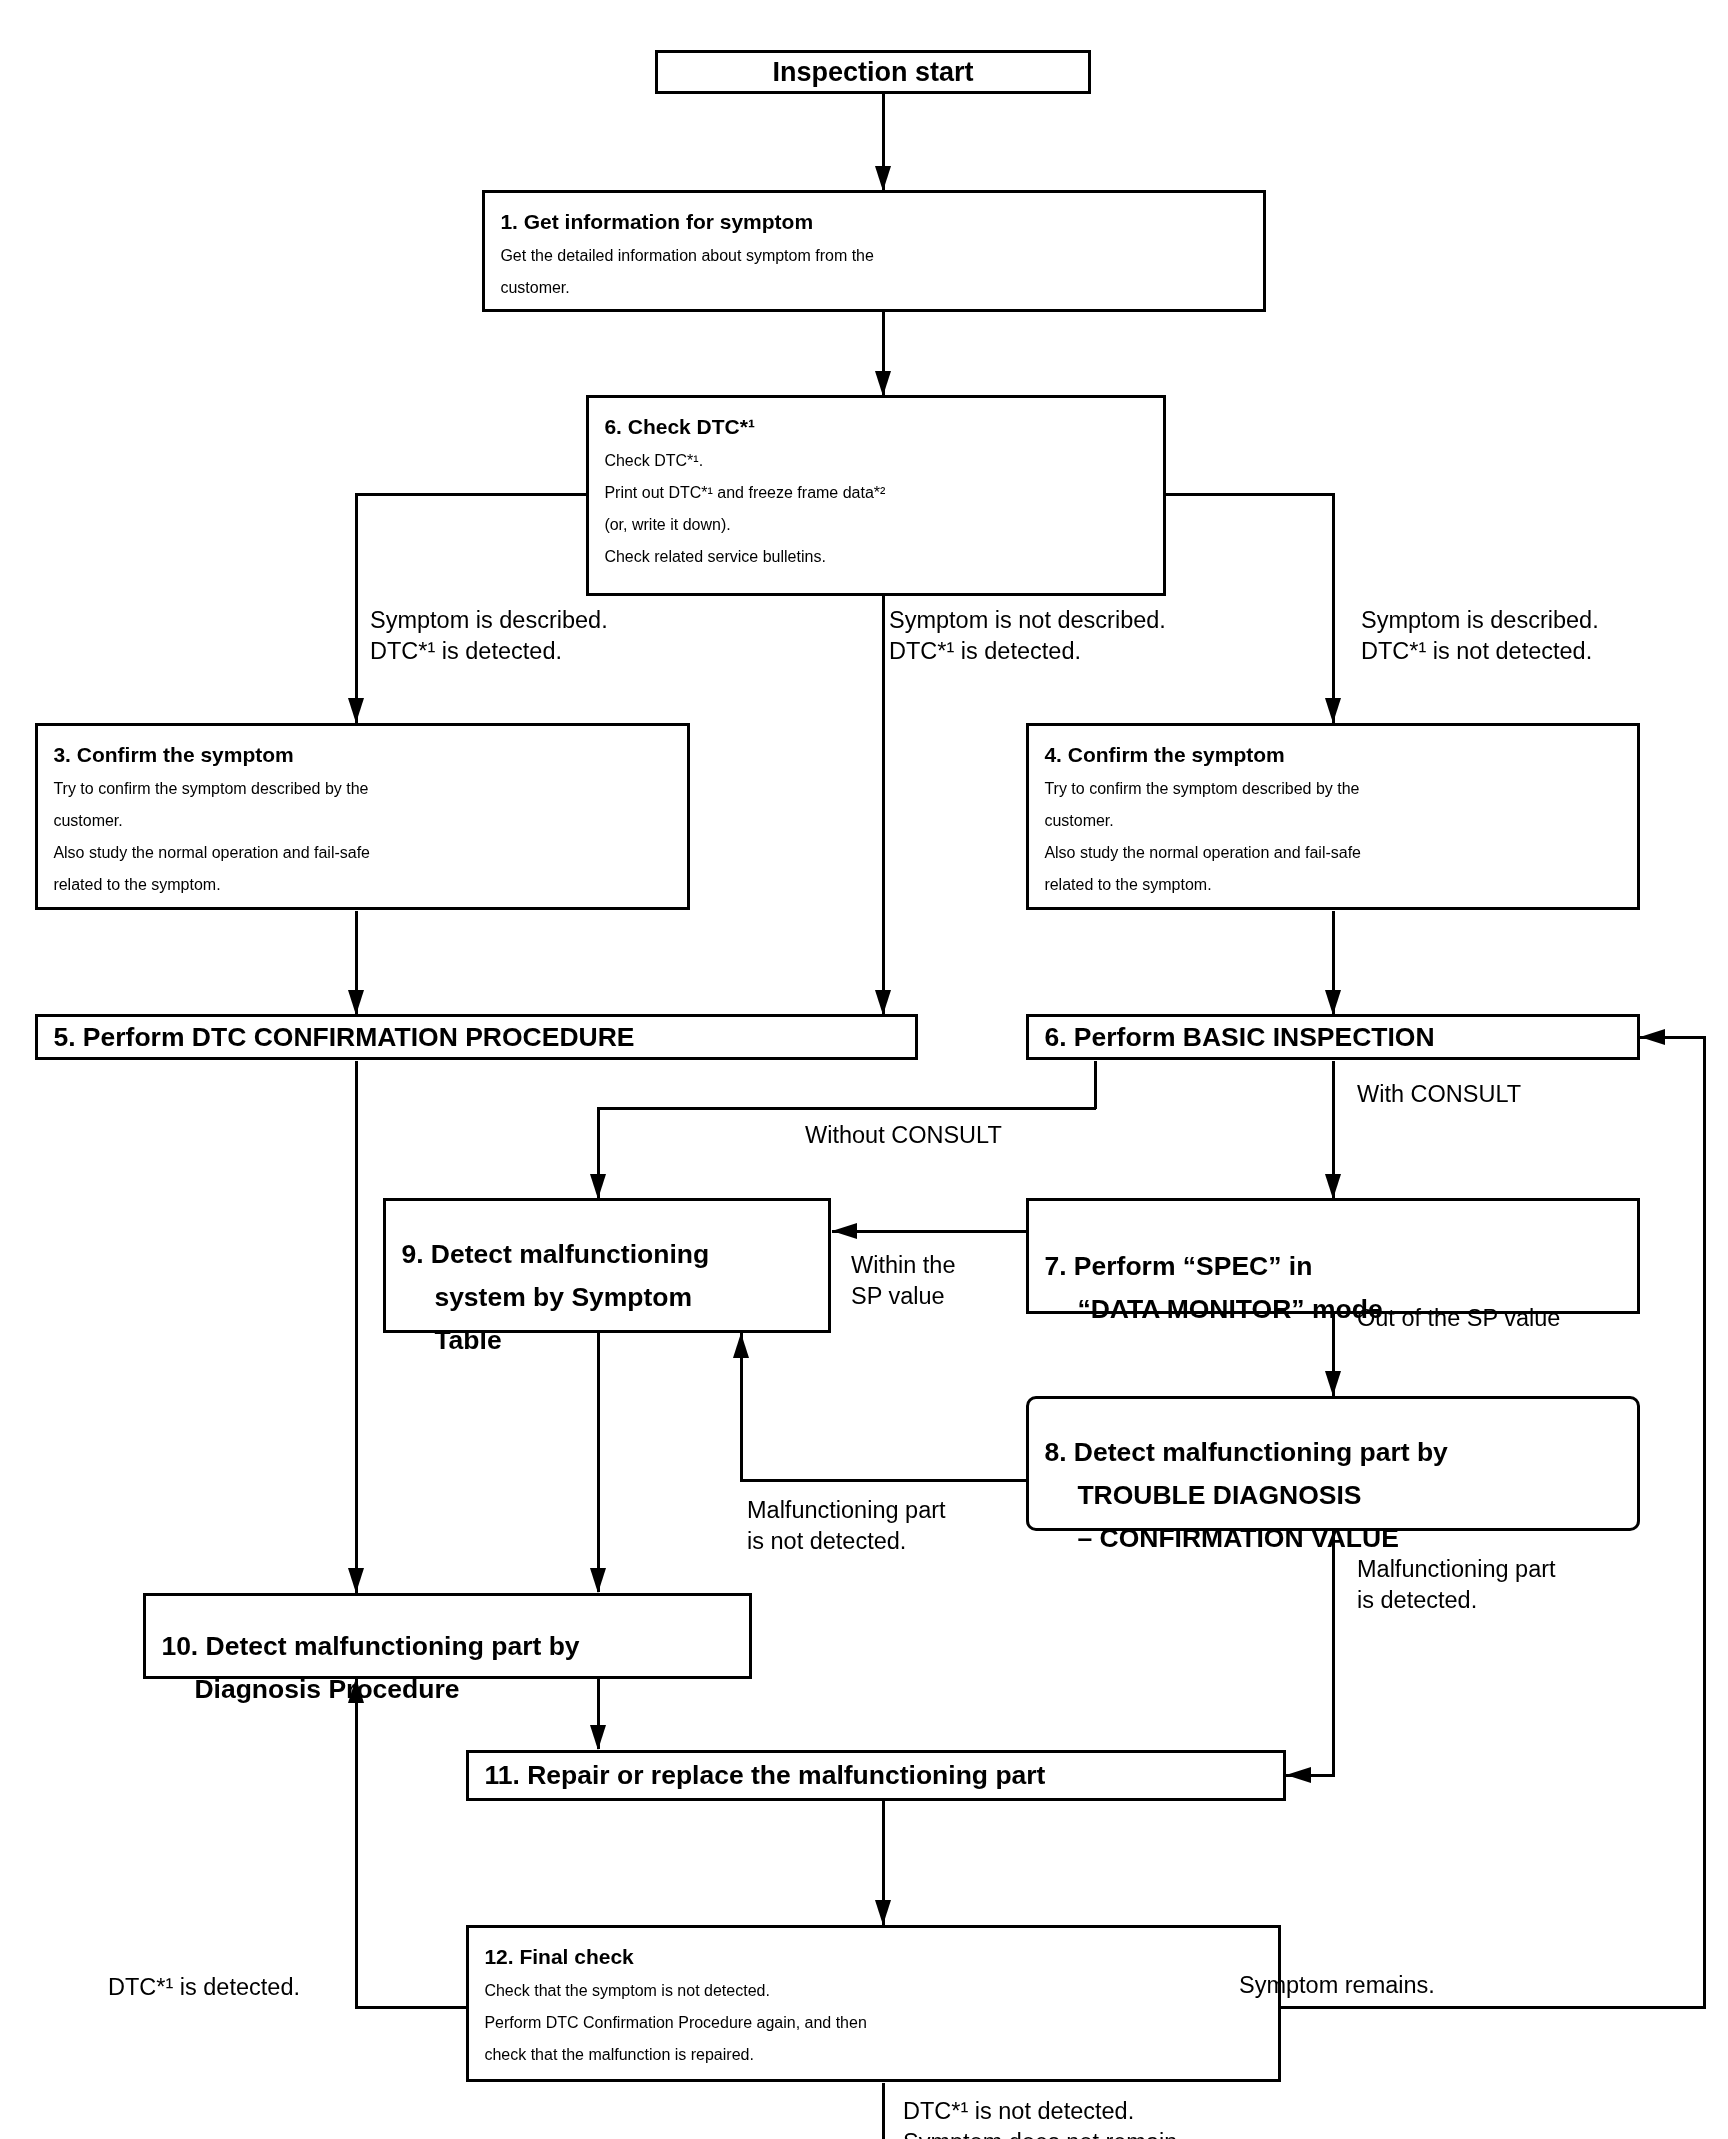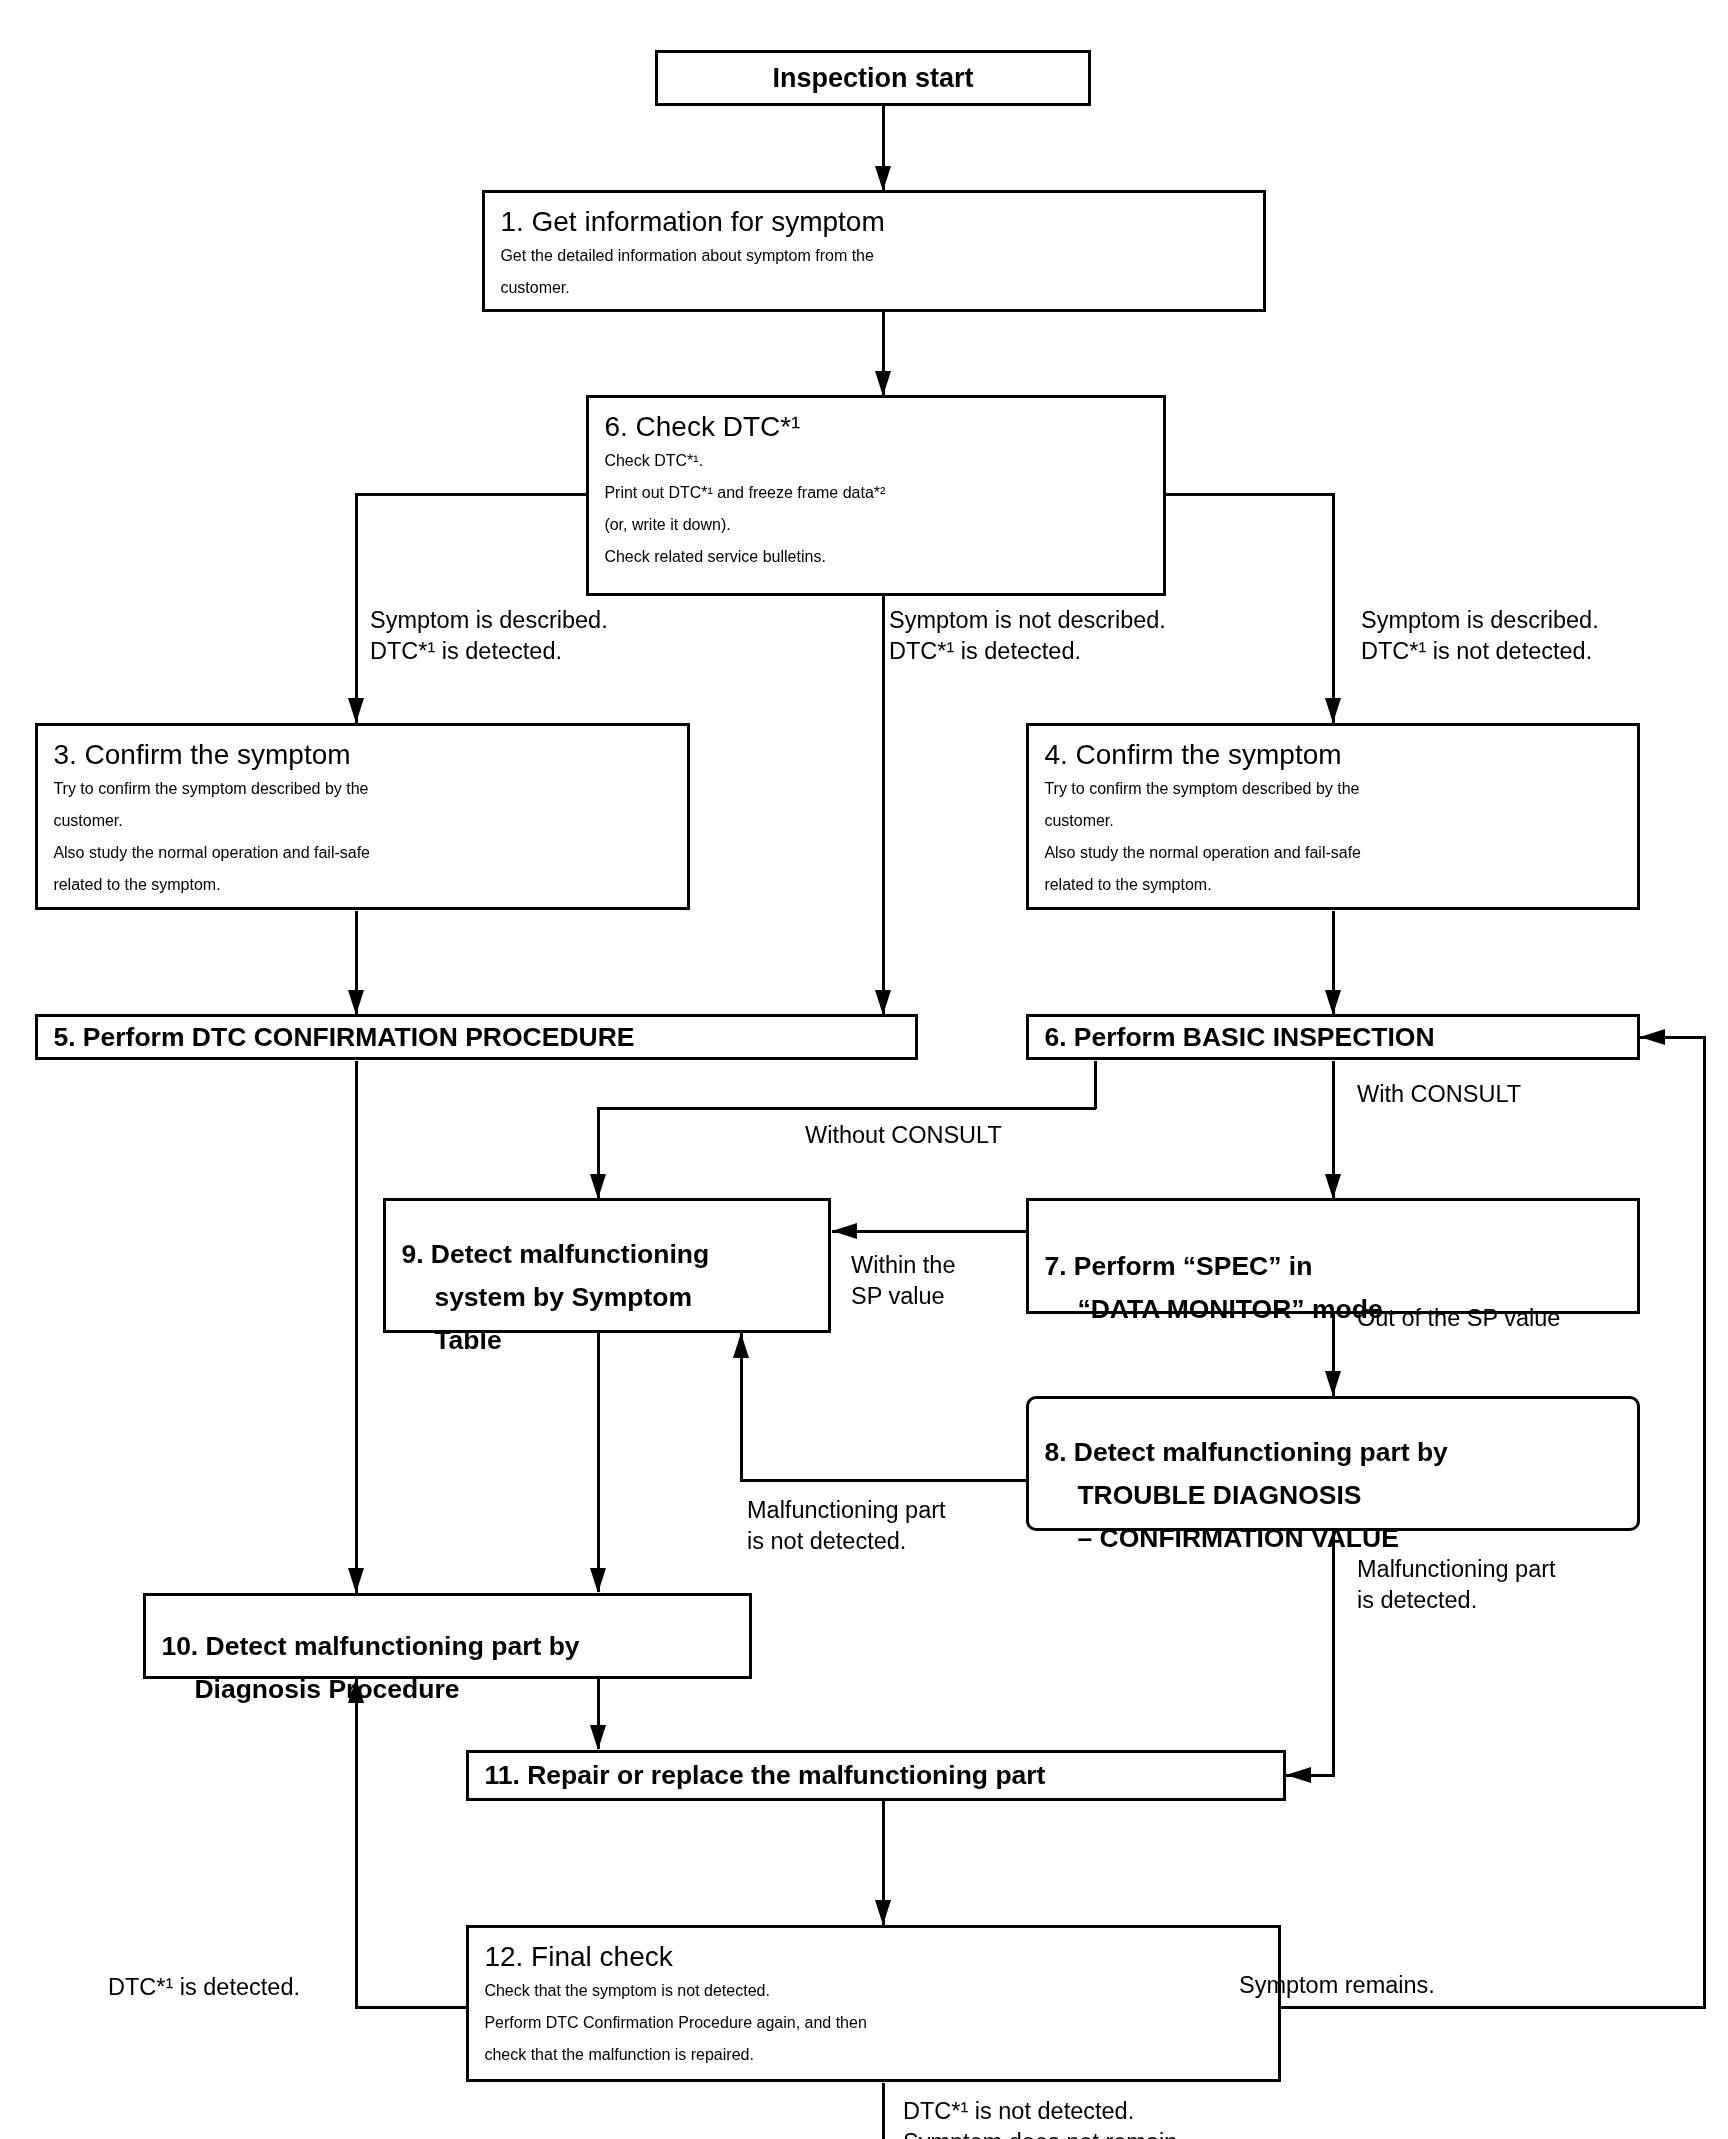--- a/index.html
+++ b/index.html
@@ -1,20 +1,20 @@
 <!DOCTYPE html>
 <html style="font-size:6.8px"><head>
 <meta charset="utf-8">
 <style>
   html,body{margin:0;padding:0;background:#ffffff;}
   .canvas{position:relative;width:1729px;height:2342px;background:#ffffff;
           font-family:"Liberation Sans", sans-serif;color:#000;overflow:hidden;}
   .node{position:absolute;background:#ffffff;border:3.9px solid #000;box-sizing:border-box;}
   .pad{padding:10.3px 15.4px;}
-  .title{font-weight:normal;font-size:28px;line-height:37px;white-space:nowrap;}
+  .title{font-weight:bold;font-size:21px;line-height:37px;white-space:nowrap;}
   .body div{font-size:16px;line-height:32px;white-space:nowrap;}
   .tl{display:flex;flex-direction:column;justify-content:center;height:100%;
       padding:0 15.4px;box-sizing:border-box;margin-top:32px;}
   .tl div{font-weight:bold;font-size:26.5px;line-height:43px;white-space:nowrap;}
   .tl .cont{padding-left:33px;}
   .one{display:flex;align-items:center;padding:0 15.4px;box-sizing:border-box;
        font-weight:bold;font-size:26.5px;white-space:nowrap;}
   .cap{display:flex;align-items:center;justify-content:center;
        font-weight:bold;font-size:27px;white-space:nowrap;}
   .ln{position:absolute;background:#000;}
@@ -75,21 +75,21 @@
   <div class="arrD" style="left:590px;top:1568px;"></div>
   <div class="arrD" style="left:590px;top:1725px;"></div>
   <div class="arrD" style="left:875px;top:1900px;"></div>
 
   <div class="arrU" style="left:733px;top:1333px;"></div>
   <div class="arrU" style="left:348px;top:1678px;"></div>
   <div class="arrL" style="left:832px;top:1223px;"></div>
   <div class="arrL" style="left:1286px;top:1767px;"></div>
   <div class="arrL" style="left:1640px;top:1029px;"></div>
 
-  <div class="node cap" style="left:655px;top:50px;width:436px;height:56px;">
+  <div class="node cap" style="left:655px;top:50px;width:436px;height:44px;">
     <span>Inspection start</span>
   </div>
 
   <div class="node" style="left:482px;top:190px;width:784px;height:122px;">
     <div class="pad">
       <div class="title">1. Get information for symptom</div>
       <div class="body">
         <div>Get the detailed information about symptom from the</div>
         <div>customer.</div>
       </div>

